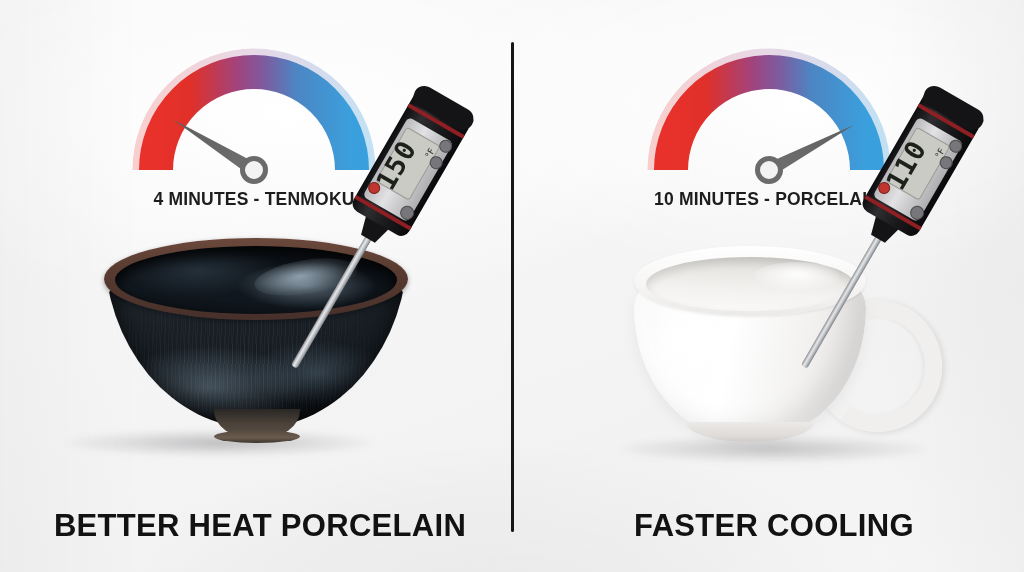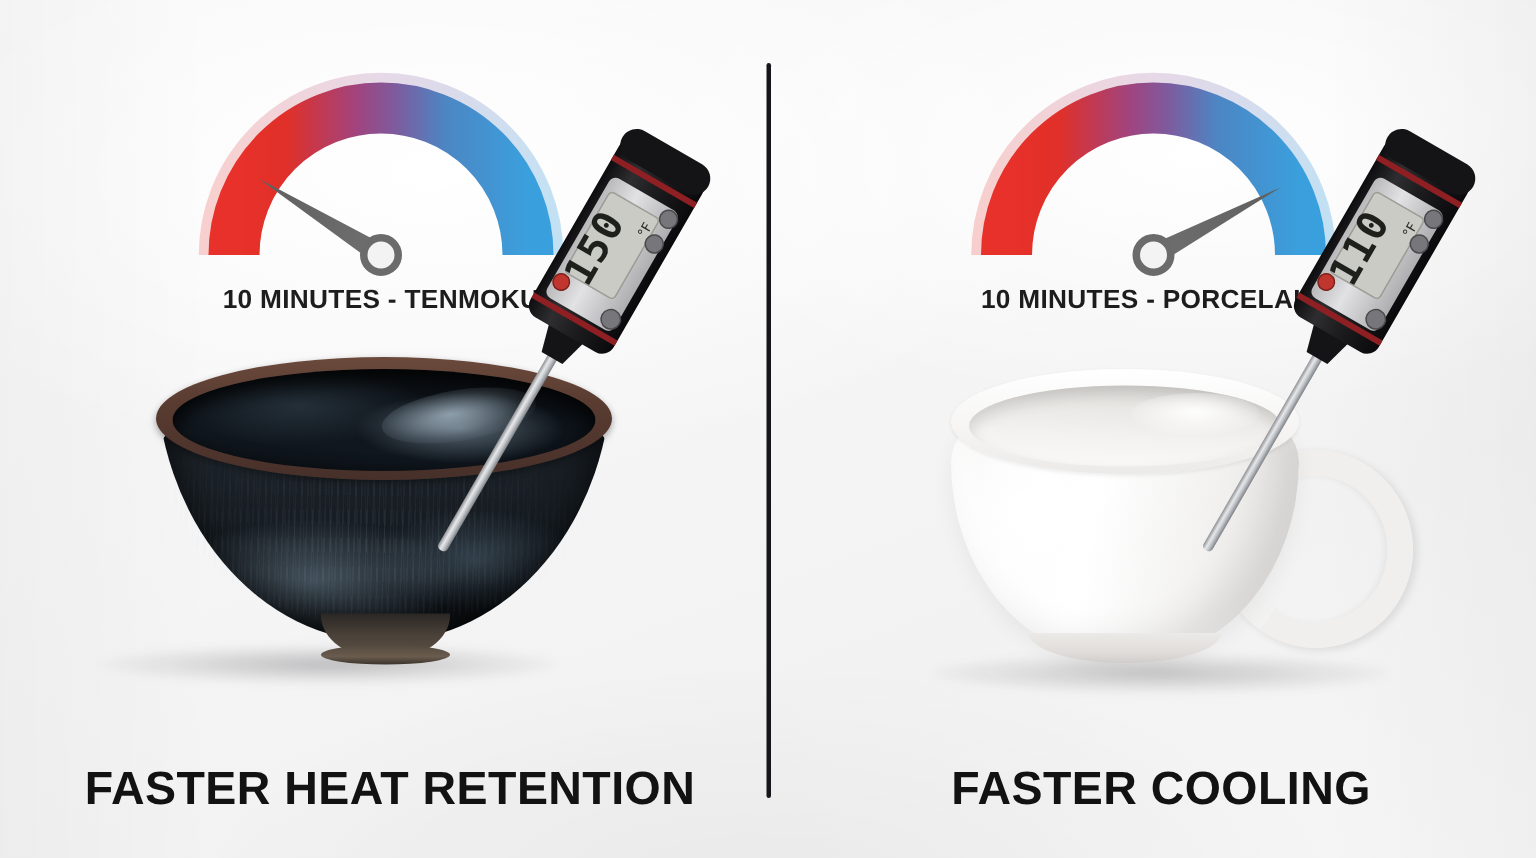--- a/index.html
+++ b/index.html
@@ -269,21 +269,21 @@
 
         <path d="M 24 118 A 98 98 0 0 1 220 118" fill="none" stroke="url(#gradArcL)" stroke-width="34" stroke-linecap="butt"></path>
 
         <g transform="rotate(-58 122 118)">
           <path d="M 122 22 L 115.5 112 L 128.5 112 Z" fill="url(#needleGradL)"></path>
         </g>
         <circle cx="122" cy="118" r="11.5" fill="#f3f3f3" stroke="#6b6b6b" stroke-width="5"></circle>
       </svg>
     </div>
 
-    <div class="gauge-label" style="left:84px; top:189px;">10 MINUTES - TENMOKU</div>
+    <div class="gauge-label" style="left:84px; top:189px;">4 MINUTES - TENMOKU</div>
 
     <div class="bowl-shadow"></div>
     <div class="bowl">
       <div class="bowl-body"></div>
       <div class="bowl-speckle"></div>
       <div class="bowl-rim"></div>
       <div class="bowl-inner"></div>
       <div class="bowl-inner-gloss"></div>
       <div class="bowl-foot"></div>
       <div class="bowl-foot-base"></div>
@@ -331,21 +331,21 @@
           <text x="166" y="45" transform="rotate(-90 166 45)" text-anchor="middle" font-family="'DejaVu Sans', sans-serif" font-size="9" fill="#2a2c28">°F</text>
 
           <circle cx="173" cy="31" r="6" fill="#77777b" stroke="#4a4a4d" stroke-width="1"></circle>
           <circle cx="173" cy="50" r="6" fill="#77777b" stroke="#4a4a4d" stroke-width="1"></circle>
           <circle cx="173" cy="108" r="6.5" fill="#77777b" stroke="#4a4a4d" stroke-width="1"></circle>
           <circle cx="132" cy="103" r="5.5" fill="#c0352e" stroke="#7d211c" stroke-width="1"></circle>
         </g>
       </svg>
     </div>
 
-    <div class="caption left-cap">FASTER HEAT RETENTION</div>
+    <div class="caption left-cap">BETTER HEAT PORCELAIN</div>
   </div>
 
   <div class="panel right">
 
     <div class="gauge" style="left:135px; top:52px;">
       <svg viewBox="0 0 244 132" aria-hidden="true">
         <defs>
           <linearGradient id="gradArcR" x1="0" y1="0" x2="1" y2="0">
             <stop offset="0%" stop-color="#e8312a"></stop>
             <stop offset="18%" stop-color="#e03029"></stop>

